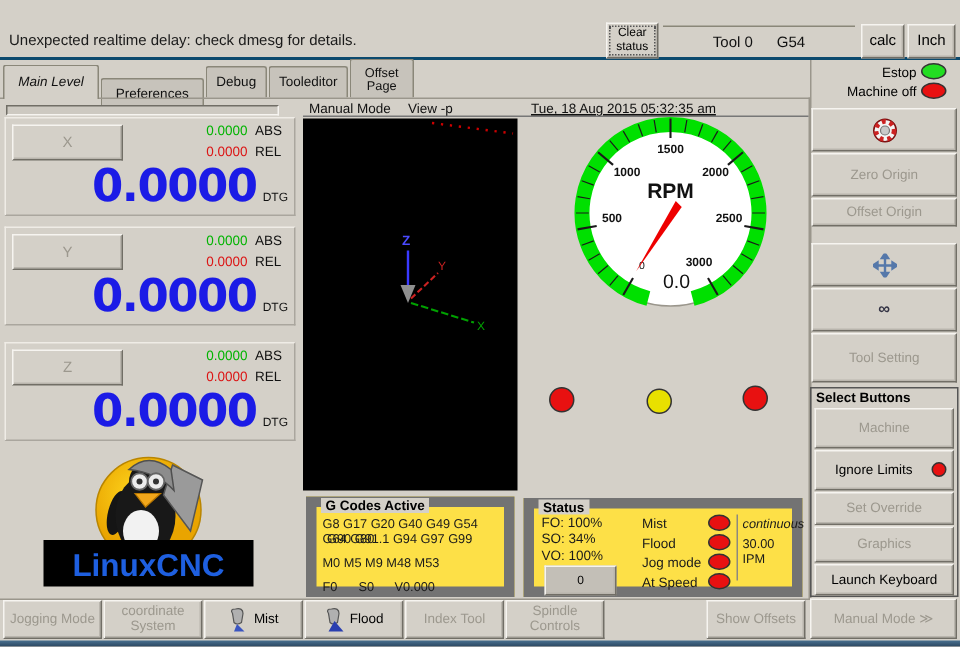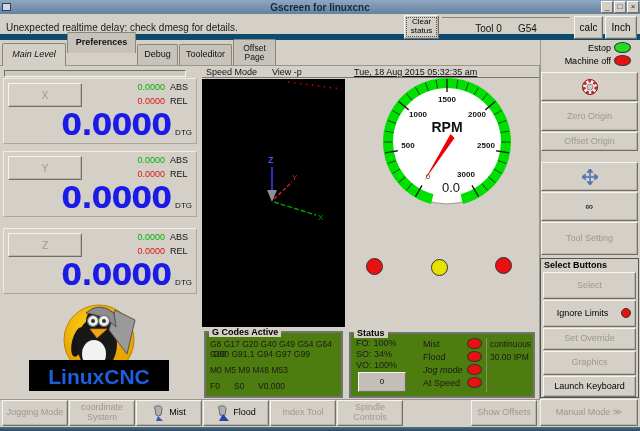--- a/index.html
+++ b/index.html
@@ -21,21 +21,21 @@
 
   
   .btn{ background:#d4d0c8; border:1px solid; border-color:#f6f4f0 #716e66 #716e66 #f6f4f0;
         box-shadow:inset -1px -1px 0 #b9b5ad; font-size:9px; color:#000;
         display:flex; align-items:center; justify-content:center; text-align:center; line-height:1.1; }
   .btn.gray{ color:#9c988e; }
   .sunken{ border:1px solid; border-color:#716e66 #f6f4f0 #f6f4f0 #716e66; }
 
   
   .topbar{ position:absolute; left:0; top:14px; width:640px; height:26px; background:#d4d0c8;
-           border-bottom:6px solid #0c4a6e; }
+           border-bottom:2px solid #0c4a6e; }
   .statusmsg{ position:absolute; left:6px; top:8px; font-size:10px; color:#1a1a1a; }
   .clear-btn{ position:absolute; left:404px; top:1px; width:35px; height:24px; font-size:8px;
               outline:1px dotted #555; outline-offset:-3px; }
   .tool-panel{ position:absolute; left:442px; top:3px; width:128px; height:21px;
                border-top:1px solid #8a8779; display:flex; align-items:center;
                justify-content:center; gap:16px; font-size:10px; color:#111; }
 
   
   .tab{ position:absolute; background:#c7c3bb; border:1px solid #8a8779; border-bottom:none;
         border-radius:2px 2px 0 0; font-size:9px; color:#111; display:flex; align-items:center;
@@ -50,21 +50,21 @@
                border:1px solid; border-color:#efece6 #aaa69e #aaa69e #efece6; }
   .axis-btn{ position:absolute; left:4px; top:4px; width:74px; height:24px; color:#9c988e; font-size:10px; }
   .valrow{ position:absolute; right:4px; display:flex; align-items:baseline; gap:5px; font-size:9px; }
   .valrow .lbl{ color:#111; width:22px; }
   .dtg-row{ position:absolute; right:4px; top:28px; display:flex; align-items:baseline; gap:4px; }
   .dtg-val{ font-family:"DejaVu Sans",sans-serif; font-weight:bold; font-size:30px;
             color:#1b1be6; letter-spacing:-1px; }
   .dtg-lbl{ font-size:8px; color:#111; }
 
   
-  .gframe{ position:absolute; border:2px solid #737373; background:#4d7c0f; }
+  .gframe{ position:absolute; border:7px solid #737373; background:#fde047; }
   .gframe .frame-title{ position:absolute; top:-6px; left:3px; background:#d4d0c8;
                         padding:0 3px; font-size:9px; font-weight:bold; color:#000; }
   .gcode-text{ position:absolute; font-size:8.5px; color:#1a1a1a; }
 
   .led{ border-radius:50%; border:1px solid #333; }
   .oval{ border-radius:50%/50%; }
 
   
   .sb-btn{ position:absolute; left:541px; width:97px; }
   .select-frame{ position:absolute; left:540px; top:258px; width:99px; height:140px;
@@ -75,43 +75,34 @@
                border-bottom:1px solid #777; font-size:9px; color:#111; }
 
   .bottom-strip{ position:absolute; left:0; top:427px; width:640px; height:4px;
                  background:linear-gradient(#49708f,#2c4862); }
 </style>
 </head>
 <body>
 
 <div class="window">
 
-  <div class="titlebar">
-    <span class="win-icon"></span>
-    <span class="title">Gscreen for linuxcnc</span>
-    <span class="win-btns">
-      <span class="win-btn">_</span>
-      <span class="win-btn">□</span>
-      <span class="win-btn">×</span>
-    </span>
-  </div>
 
   <div class="topbar">
     <span class="statusmsg">Unexpected realtime delay: check dmesg for details.</span>
     <button class="btn clear-btn">Clear status</button>
     <div class="tool-panel">
       <span>Tool 0</span>
       <span>G54</span>
     </div>
     <button class="btn abs" style="left:574px;top:2px;width:29px;height:23px;font-size:10px;">calc</button>
     <button class="btn abs" style="left:605px;top:2px;width:32px;height:23px;font-size:10px;">Inch</button>
   </div>
 
   <div class="tab active" style="left:2px;top:43px;width:64px;">Main Level</div>
-  <div class="tab" style="left:67px;top:32px;width:69px;height:21px;font-weight:bold;">Preferences</div>
+  <div class="tab" style="left:67px;top:52px;width:69px;height:21px;">Preferences</div>
   <div class="tab" style="left:137px;top:44px;width:41px;height:21px;">Debug</div>
   <div class="tab" style="left:179px;top:44px;width:53px;height:21px;">Tooleditor</div>
   <div class="tab" style="left:233px;top:39px;width:43px;height:26px;font-size:8.5px;">Offset Page</div>
 
   <div class="content-frame"></div>
 
   <div class="sunken abs" style="left:4px;top:70px;width:182px;height:7px;background:#cdc9c1;"></div>
 
   <div class="axis-panel" style="top:78px;">
     <button class="btn axis-btn">X</button>
@@ -180,21 +171,21 @@
       <circle cx="101" cy="21" r="5.5" fill="#ececec" stroke="#666" stroke-width="1.2"></circle>
       <circle cx="90" cy="21" r="2" fill="#333"></circle>
       <circle cx="101" cy="21" r="2" fill="#333"></circle>
       <polygon points="87,29 104,29 94,38" fill="#f2a71b" stroke="#b87700" stroke-width="0.8"></polygon>
       <rect x="26" y="60" width="140" height="31" fill="#000"></rect>
       <text x="96" y="84" text-anchor="middle" font-size="21" font-weight="bold" fill="#1e5fe0" font-family="Liberation Sans, sans-serif">LinuxCNC</text>
     </svg>
   </div>
 
   <div class="mode-strip">
-    <span class="abs" style="left:4px;top:1px;">Speed Mode</span>
+    <span class="abs" style="left:4px;top:1px;">Manual Mode</span>
     <span class="abs" style="left:70px;top:1px;">View -p</span>
     <span class="abs" style="left:152px;top:1px;text-decoration:underline;">Tue, 18 Aug 2015  05:32:35 am</span>
   </div>
 
   <div class="abs" style="left:202px;top:79px;width:143px;height:248px;background:#000;">
     <svg width="143" height="248" viewBox="0 0 143 248">
       <line x1="86" y1="3" x2="140" y2="10" stroke="#cc0000" stroke-width="1.6" stroke-dasharray="1.5,4.5"></line>
       <line x1="70" y1="88" x2="70" y2="116" stroke="#3a3aff" stroke-width="1.6"></line>
       <text x="66" y="84" font-size="9" font-weight="bold" fill="#4a4aff">Z</text>
       <polygon points="65,111 75,111 70,123" fill="#8f8f8f"></polygon>
@@ -271,29 +262,29 @@
 
   <div class="gframe" style="left:349px;top:332px;width:186px;height:66px;">
     <span class="frame-title">Status</span>
     <span class="gcode-text" style="left:5px;top:4px;font-size:9px;">FO: 100%</span>
     <span class="gcode-text" style="left:5px;top:15px;font-size:9px;">SO: 34%</span>
     <span class="gcode-text" style="left:5px;top:26px;font-size:9px;">VO: 100%</span>
     <button class="btn abs" style="left:7px;top:38px;width:48px;height:20px;font-size:8px;background:#c3bfb7;">0</button>
 
     <span class="gcode-text" style="left:72px;top:5px;font-size:9px;">Mist</span>
     <span class="gcode-text" style="left:72px;top:18px;font-size:9px;">Flood</span>
-    <span class="gcode-text" style="left:72px;top:31px;font-size:9px;font-style:italic;">Jog mode</span>
+    <span class="gcode-text" style="left:72px;top:31px;font-size:9px;">Jog mode</span>
     <span class="gcode-text" style="left:72px;top:44px;font-size:9px;">At Speed</span>
     <span class="led oval abs" style="left:116px;top:4px;width:15px;height:11px;background:#e81111;"></span>
     <span class="led oval abs" style="left:116px;top:17px;width:15px;height:11px;background:#e81111;"></span>
     <span class="led oval abs" style="left:116px;top:30px;width:15px;height:11px;background:#e81111;"></span>
     <span class="led oval abs" style="left:116px;top:43px;width:15px;height:11px;background:#e81111;"></span>
 
     <span class="abs" style="left:135px;top:4px;bottom:4px;border-left:1px solid #8d897f;"></span>
-    <span class="gcode-text" style="left:139px;top:5px;font-size:8.5px;">continuous</span>
+    <span class="gcode-text" style="left:139px;top:5px;font-size:8.5px;font-style:italic;">continuous</span>
     <span class="gcode-text" style="left:139px;top:18px;font-size:8.5px;">30.00 IPM</span>
   </div>
 
   <div class="abs" style="left:540px;top:40px;width:100px;height:360px;border-left:1px solid #9a968c;"></div>
 
   <span class="abs" style="left:553px;top:43px;width:58px;text-align:right;font-size:9px;">Estop</span>
   <span class="led oval abs" style="left:614px;top:42px;width:17px;height:11px;background:#22dd22;"></span>
   <span class="abs" style="left:553px;top:56px;width:58px;text-align:right;font-size:9px;">Machine off</span>
   <span class="led oval abs" style="left:614px;top:55px;width:17px;height:11px;background:#e81111;"></span>
 
@@ -318,21 +309,21 @@
       </g>
     </svg>
   </button>
   <button class="btn sb-btn" style="top:192px;height:29px;color:#334;font-size:11px;font-weight:bold;">
     <span>∞</span>
   </button>
   <button class="btn sb-btn gray" style="top:222px;height:33px;">Tool Setting</button>
 
   <div class="select-frame">
     <span class="abs" style="left:3px;top:1px;font-size:9px;font-weight:bold;">Select Buttons</span>
-    <button class="btn sel-btn gray" style="top:13px;height:27px;">Select</button>
+    <button class="btn sel-btn gray" style="top:13px;height:27px;">Machine</button>
     <button class="btn sel-btn" style="top:41px;height:27px;padding-right:14px;">Ignore Limits</button>
     <span class="led abs" style="right:7px;top:49px;width:10px;height:10px;background:#e81111;"></span>
     <button class="btn sel-btn gray" style="top:69px;height:22px;">Set Override</button>
     <button class="btn sel-btn gray" style="top:92px;height:24px;">Graphics</button>
     <button class="btn sel-btn" style="top:117px;height:21px;">Launch Keyboard</button>
   </div>
 
   <button class="btn abs gray" style="left:540px;top:399px;width:98px;height:27px;">Manual Mode ≫</button>
 
   <button class="btn abs gray" style="left:2px;top:400px;width:66px;height:26px;">Jogging Mode</button>

